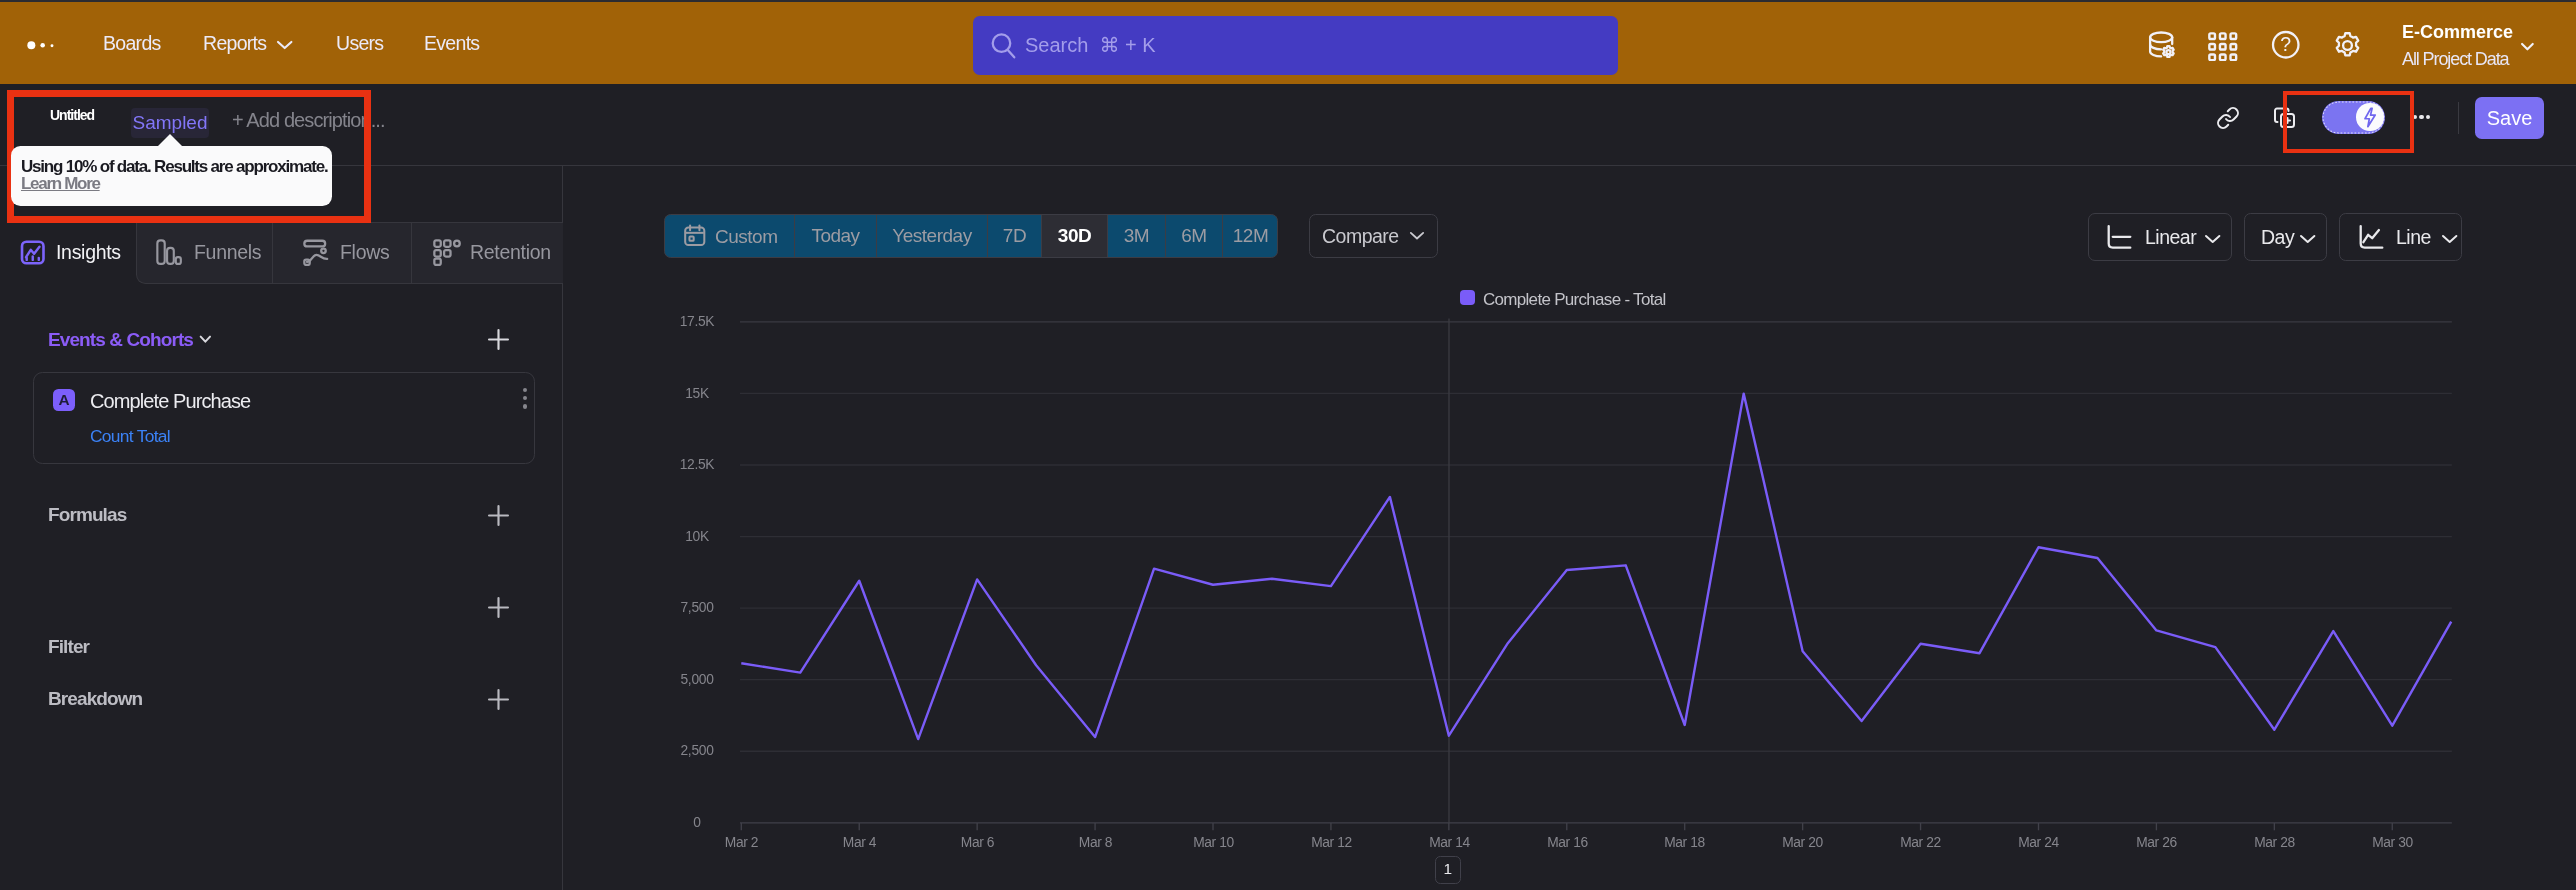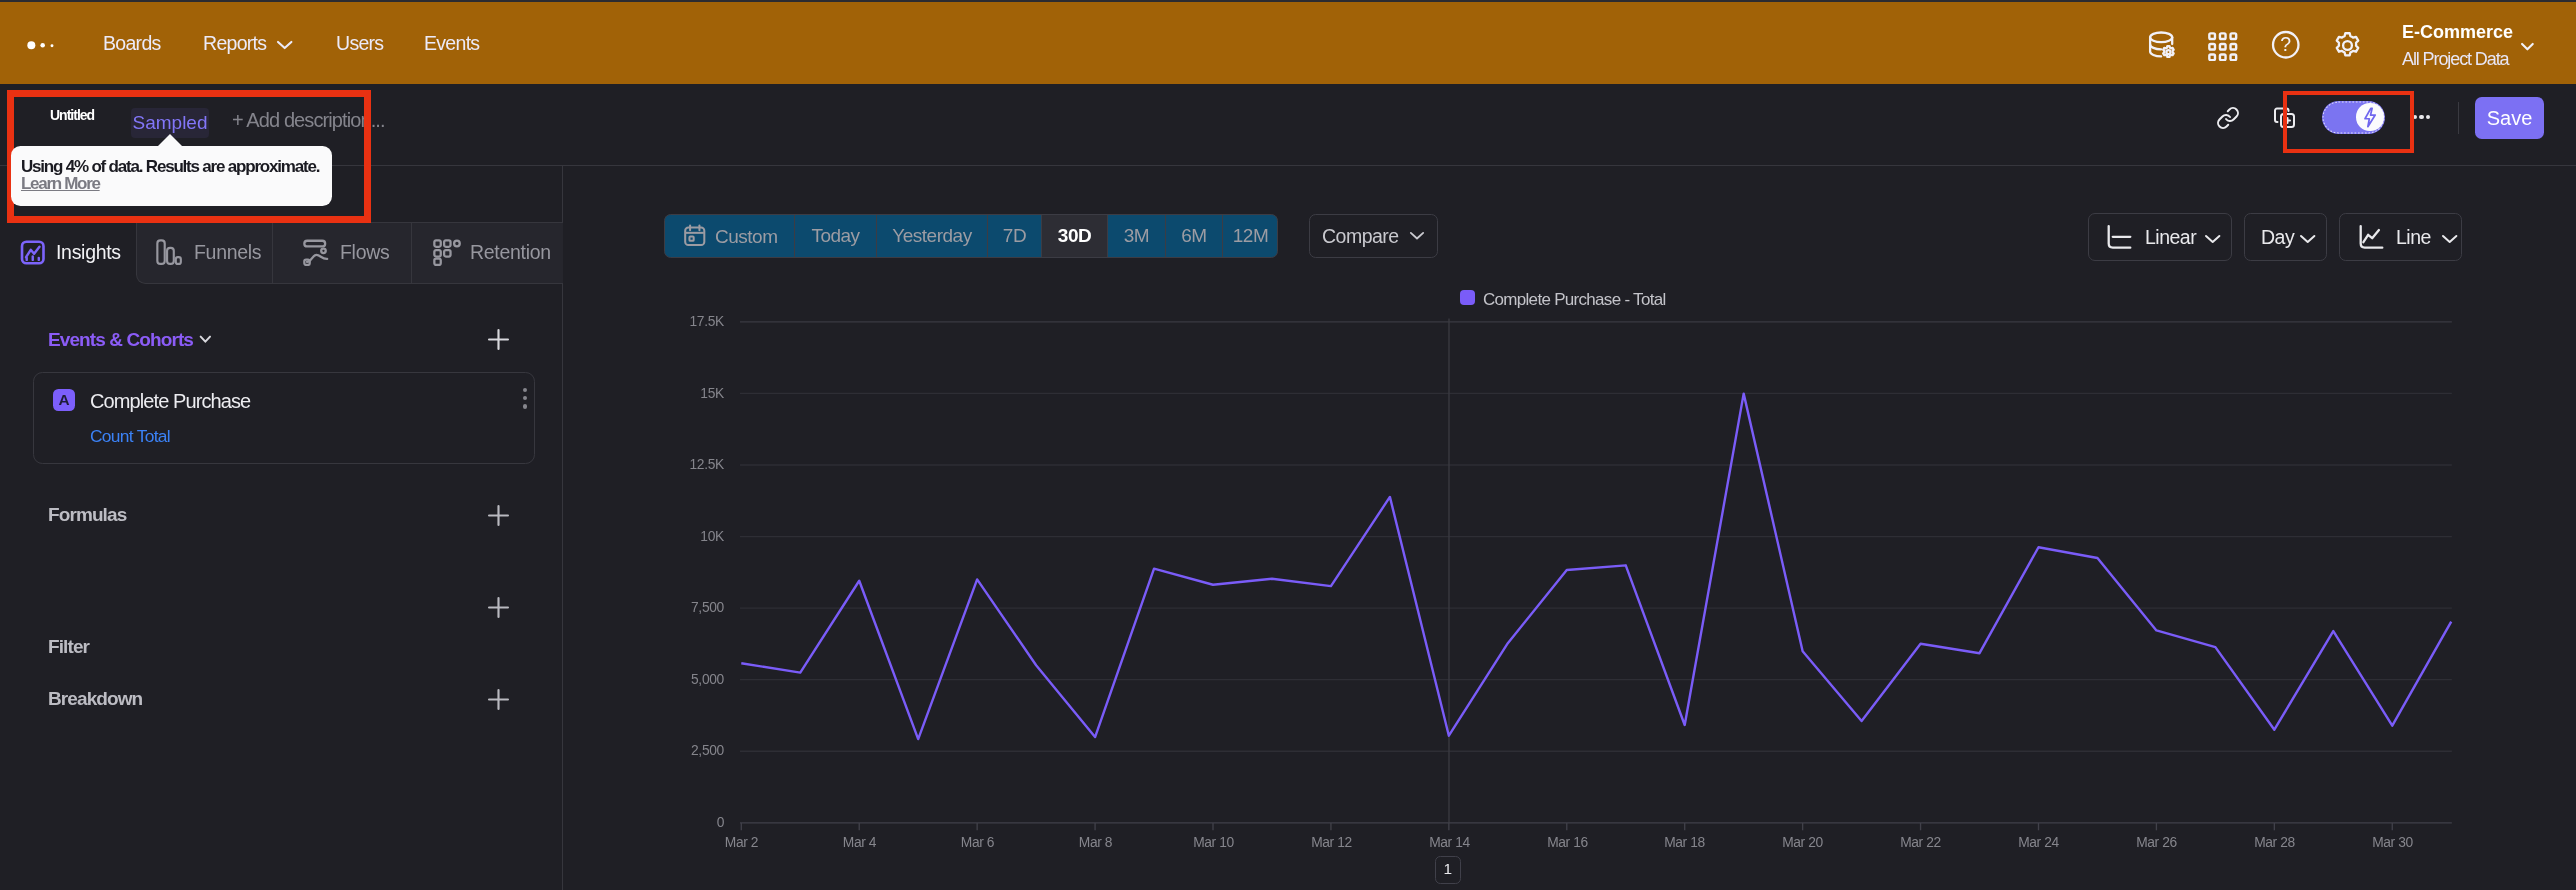--- a/index.html
+++ b/index.html
@@ -60,39 +60,46 @@
        border-right:1.3px solid #3c3c44;box-sizing:border-box;flex:none;letter-spacing:-0.5px;}
   .seg:last-child{border-right:none;}
   .segactive{background:#2d2d34;color:#fff;font-weight:600;}
   .btn{position:absolute;border:1.3px solid #3c3c44;border-radius:6.7px;box-sizing:border-box;
        color:#c9c9cf;font-size:19.5px;letter-spacing:-0.5px;}
   #legsq{position:absolute;left:1460px;top:290px;width:15.4px;height:15.4px;border-radius:4px;background:#7a5cf8;}
   #legtext{position:absolute;left:1483px;top:290px;font-size:17px;color:#c3c3c9;letter-spacing:-0.7px;}
   #pagebox{position:absolute;left:1435px;top:856px;width:25.5px;height:27.5px;border:1.3px solid #40404a;
        border-radius:5.4px;box-sizing:border-box;color:#e8e8ec;font-size:15.4px;text-align:center;line-height:24px;}
   .xlab{position:absolute;top:835px;font-size:13.8px;color:#85858c;width:81px;text-align:center;letter-spacing:-0.4px;}
-  .ylab{position:absolute;font-size:13.8px;color:#85858c;width:54px;text-align:right;letter-spacing:-0.3px;}
+  .ylab{position:absolute;font-size:13.8px;color:#85858c;width:54px;text-align:center;letter-spacing:-0.3px;}
 </style>
 </head>
 <body>
   <div id="strip"></div>
 
   <div id="nav">
     <svg class="abs" style="left:25.5px;top:38px;" width="32" height="10.7" viewBox="0 0 48 16">
       <circle cx="8" cy="8" r="6" fill="#fff"></circle>
       <circle cx="25" cy="8" r="3.4" fill="#fff"></circle>
       <circle cx="39" cy="8.5" r="2.2" fill="#fff"></circle>
     </svg>
     <div class="navitem" style="left:103px;">Boards</div>
     <div class="navitem" style="left:203px;">Reports</div>
     <svg class="abs" style="left:276px;top:38px;" width="17.4" height="10.7" viewBox="0 0 26 16">
       <polyline points="3,3 13,12 23,3" fill="none" stroke="#eceaf8" stroke-width="3.2" stroke-linecap="round" stroke-linejoin="round"></polyline>
     </svg>
     <div class="navitem" style="left:336px;">Users</div>
     <div class="navitem" style="left:424px;">Events</div>
+    <div id="search">
+      <svg class="abs" style="left:15.4px;top:14.8px;" width="31" height="31" viewBox="0 0 46 46">
+        <circle cx="20" cy="18" r="13" fill="none" stroke="#a39dea" stroke-width="3.4"></circle>
+        <line x1="30" y1="29" x2="39" y2="39" stroke="#a39dea" stroke-width="3.4" stroke-linecap="round"></line>
+      </svg>
+      <div style="position:absolute;left:52px;top:0;height:59px;line-height:59px;color:#a39dea;font-size:20px;">Search&nbsp;&nbsp;⌘ + K</div>
+    </div>
 
     <svg class="abs" style="left:2145px;top:27px;" width="35" height="35" viewBox="0 0 26 26">
       <ellipse cx="12" cy="6.2" rx="8.2" ry="3.6" fill="none" stroke="#f2f1f8" stroke-width="1.7"></ellipse>
       <path d="M3.8 6.2 V16.8 C3.8 18.8 7.5 20.4 12 20.4" fill="none" stroke="#f2f1f8" stroke-width="1.7" stroke-linecap="round"></path>
       <path d="M20.2 6.2 V11.2" fill="none" stroke="#f2f1f8" stroke-width="1.7" stroke-linecap="round"></path>
       <path d="M3.8 11.5 C3.8 13.5 7.5 15.1 12 15.1" fill="none" stroke="#f2f1f8" stroke-width="1.7" stroke-linecap="round"></path>
       <g transform="translate(17.4 17.2) scale(0.47)">
         <path fill="none" stroke="#f2f1f8" stroke-width="3.6" stroke-linejoin="round" d="M10.3 2.5 h3.4 l.6 2.3 a7.6 7.6 0 0 1 2 1.15 l2.3-.65 1.7 2.95 -1.7 1.65 a7.6 7.6 0 0 1 0 2.3 l1.7 1.65 -1.7 2.95 -2.3-.65 a7.6 7.6 0 0 1 -2 1.15 l-.6 2.3 h-3.4 l-.6-2.3 a7.6 7.6 0 0 1 -2-1.15 l-2.3.65 -1.7-2.95 1.7-1.65 a7.6 7.6 0 0 1 0-2.3 l-1.7-1.65 1.7-2.95 2.3.65 a7.6 7.6 0 0 1 2-1.15 z" transform="translate(-12 -12)"></path>
         <circle cx="0" cy="0" r="3.2" fill="none" stroke="#f2f1f8" stroke-width="3.6"></circle>
       </g>
@@ -359,15 +366,15 @@
   <div class="xlab" style="left:1998px;">Mar 24</div>
   <div class="xlab" style="left:2116px;">Mar 26</div>
   <div class="xlab" style="left:2234px;">Mar 28</div>
   <div class="xlab" style="left:2352px;">Mar 30</div>
   <div id="pagebox">1</div>
 
   <div class="redrect" style="left:6.7px;top:90px;width:364px;height:133px;border-width:7.4px;"></div>
   <div class="redrect" style="left:2283px;top:91px;width:131px;height:62px;border-width:4px;"></div>
   <div id="tip"></div>
   <div id="tiparrow"></div>
-  <div id="tipline1">Using 4% of data. Results are approximate.</div>
+  <div id="tipline1">Using 10% of data. Results are approximate.</div>
   <div id="tipline2">Learn More</div>
 
 
 </body></html>

